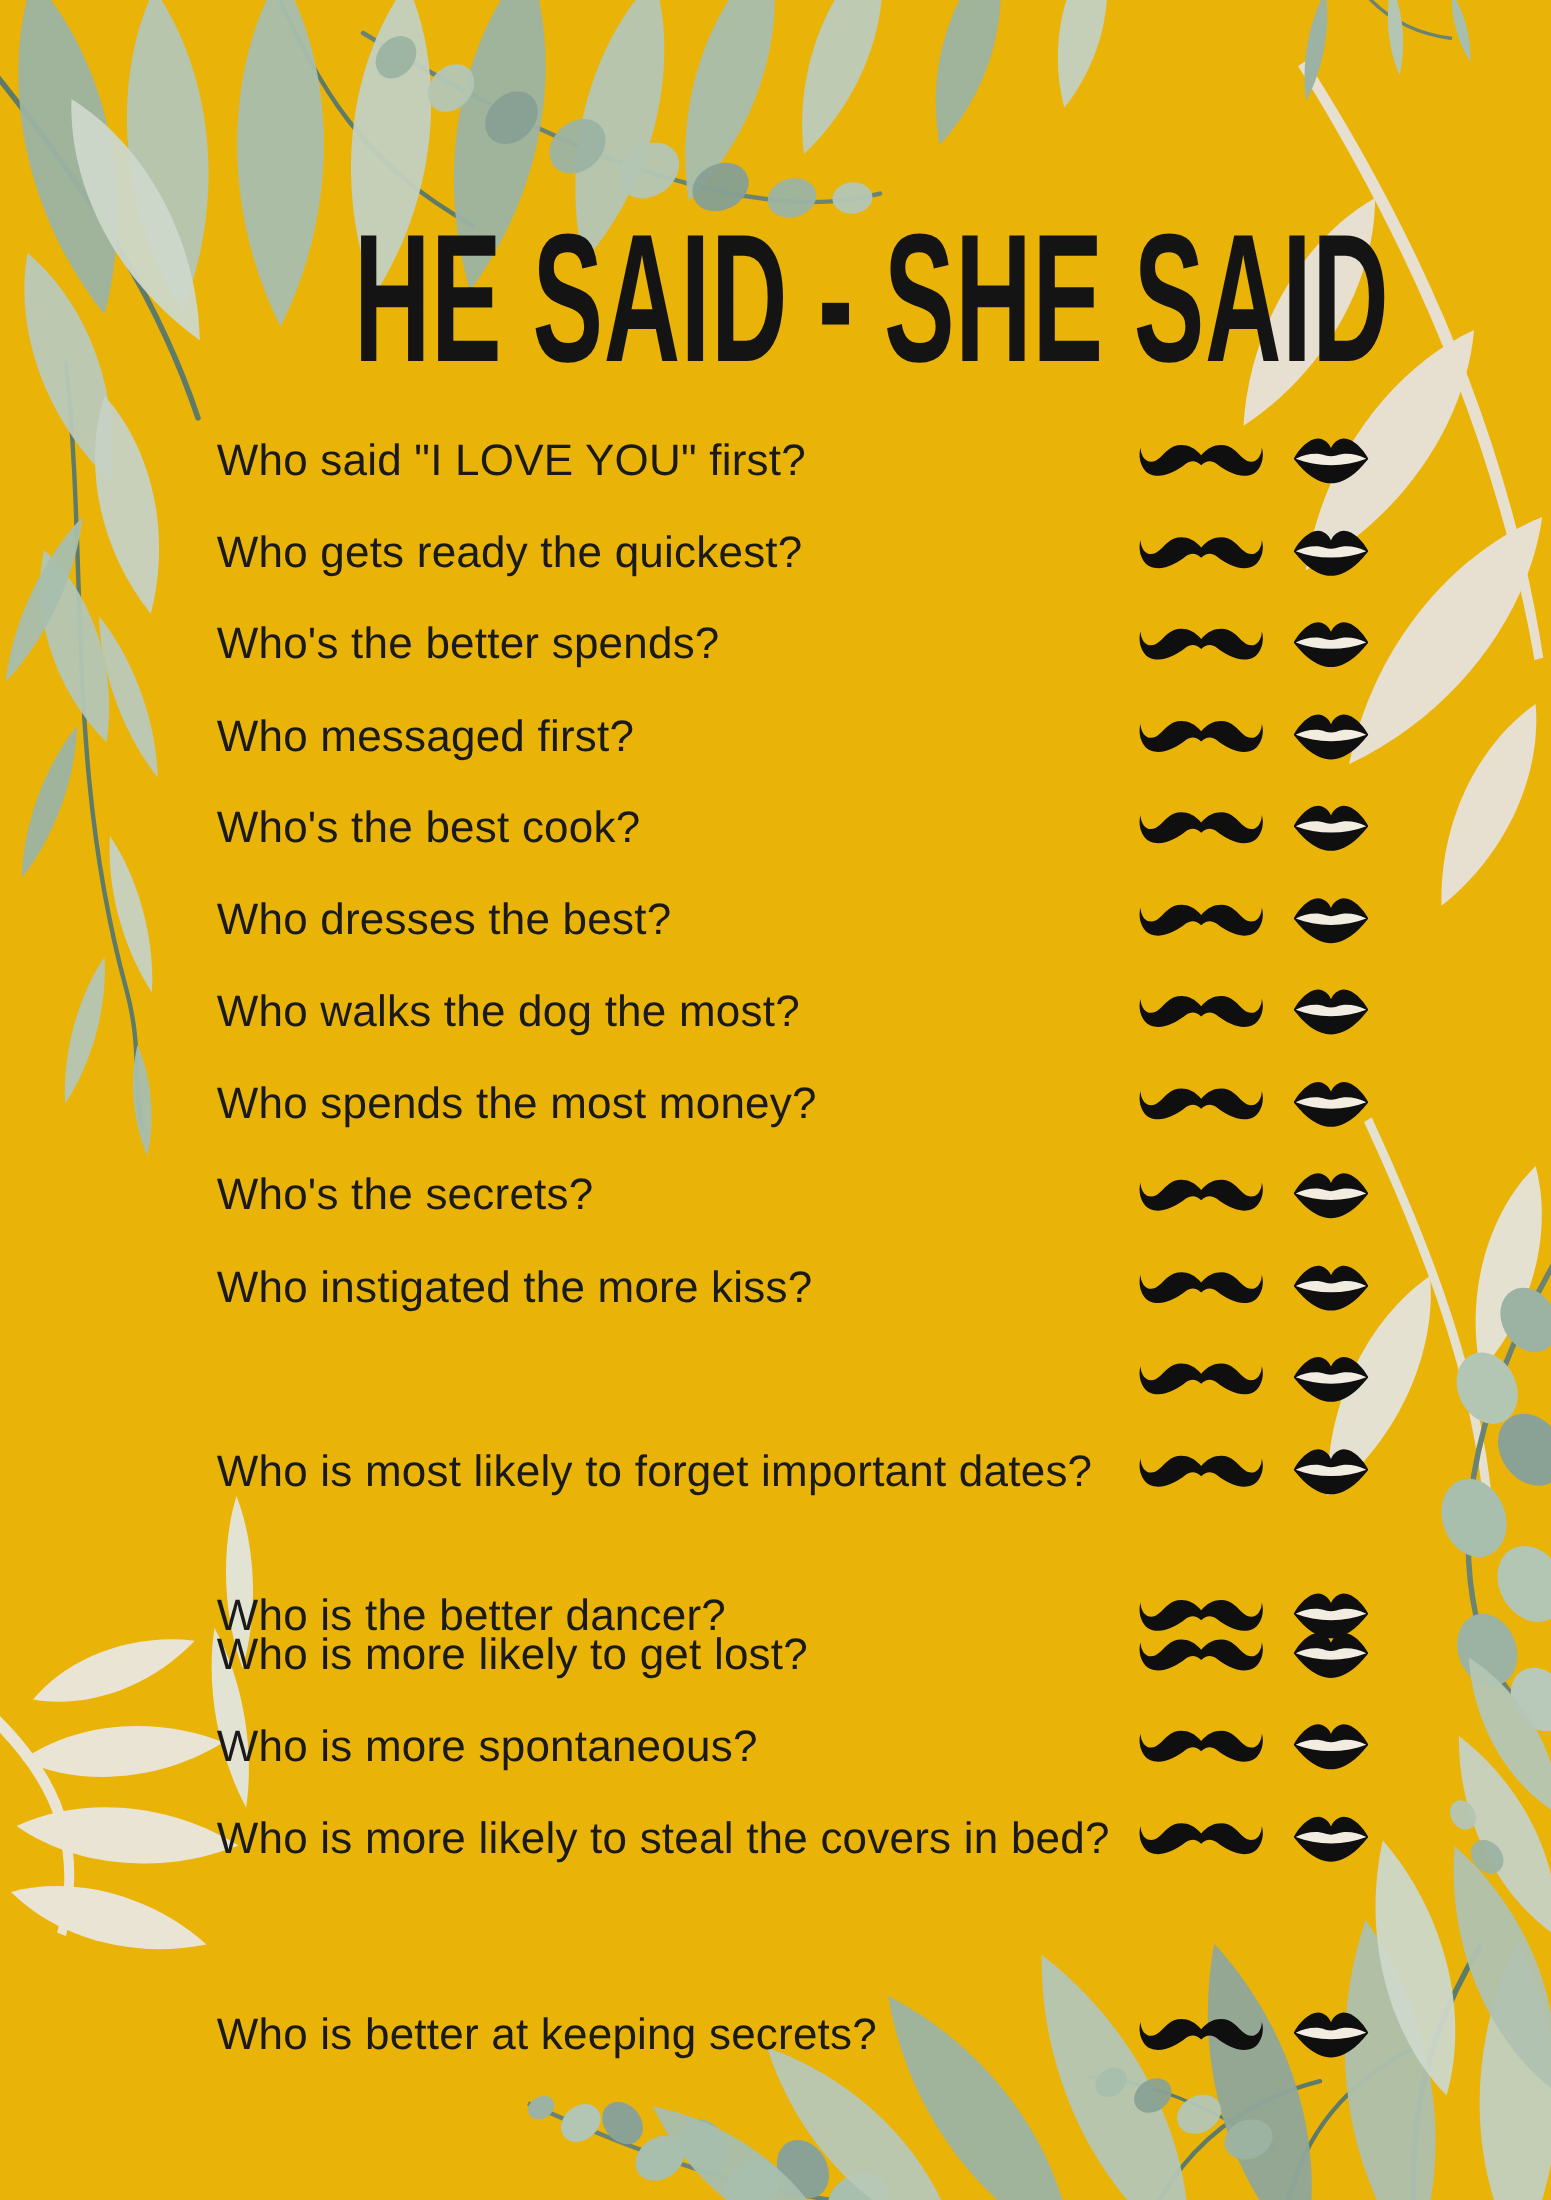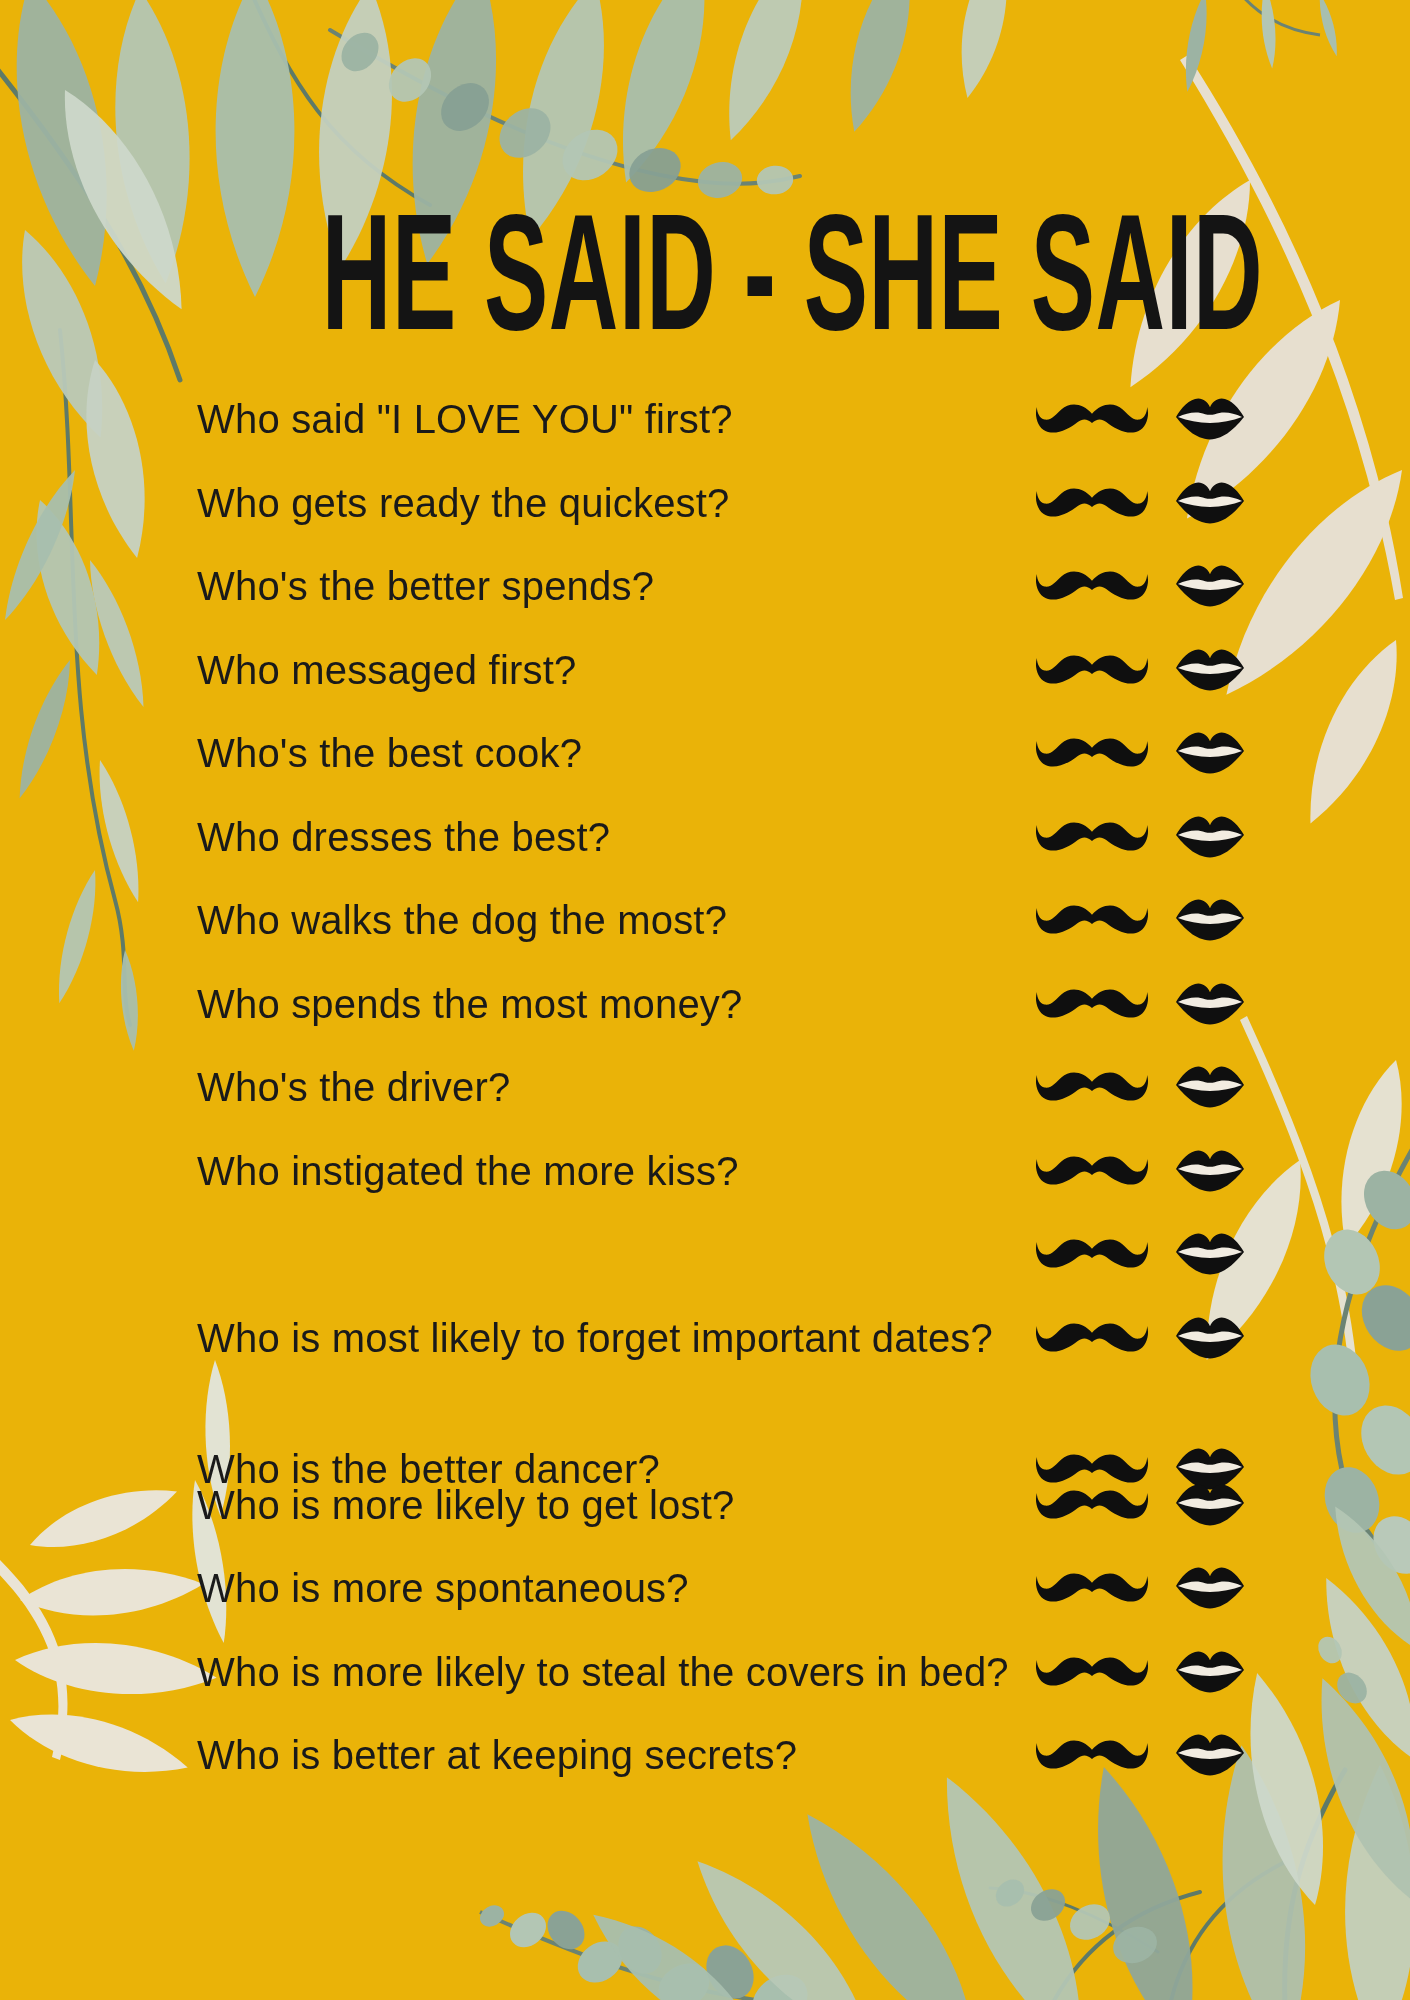--- a/index.html
+++ b/index.html
@@ -250,21 +250,21 @@
       <div class="row" style="top: 963px;">
       <span class="q">Who spends the most money?</span>
       <svg class="icon-m" width="114" height="38" viewBox="0 0 120 33" preserveAspectRatio="none">
         <use href="#ic-mus" fill="#0f0f0f"></use>
       </svg>
       <svg class="icon-l" width="68" height="45" viewBox="0 0 70 46">
         <use href="#ic-lips"></use>
       </svg>
     </div>
       <div class="row" style="top: 1046px;">
-      <span class="q">Who's the driver?</span>
+      <span class="q">Who's the secrets?</span>
       <svg class="icon-m" width="114" height="38" viewBox="0 0 120 33" preserveAspectRatio="none">
         <use href="#ic-mus" fill="#0f0f0f"></use>
       </svg>
       <svg class="icon-l" width="68" height="45" viewBox="0 0 70 46">
         <use href="#ic-lips"></use>
       </svg>
     </div>
       <div class="row" style="top: 1130px;">
       <span class="q">Who instigated the more kiss?</span>
       <svg class="icon-m" width="114" height="38" viewBox="0 0 120 33" preserveAspectRatio="none">
@@ -320,21 +320,21 @@
     </div>
       <div class="row" style="top: 1631px;">
       <span class="q">Who is more likely to steal the covers in bed?</span>
       <svg class="icon-m" width="114" height="38" viewBox="0 0 120 33" preserveAspectRatio="none">
         <use href="#ic-mus" fill="#0f0f0f"></use>
       </svg>
       <svg class="icon-l" width="68" height="45" viewBox="0 0 70 46">
         <use href="#ic-lips"></use>
       </svg>
     </div>
-      <div class="row" style="top: 1714px;">
+      <div class="row" style="top: 1809px;">
       <span class="q">Who is better at keeping secrets?</span>
       <svg class="icon-m" width="114" height="38" viewBox="0 0 120 33" preserveAspectRatio="none">
         <use href="#ic-mus" fill="#0f0f0f"></use>
       </svg>
       <svg class="icon-l" width="68" height="45" viewBox="0 0 70 46">
         <use href="#ic-lips"></use>
       </svg>
     </div>
     </div>
 

